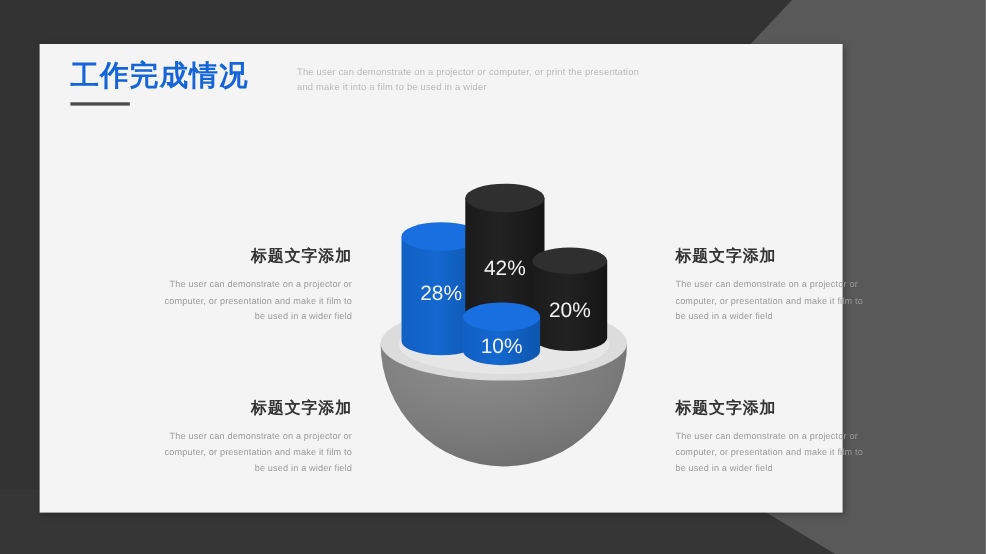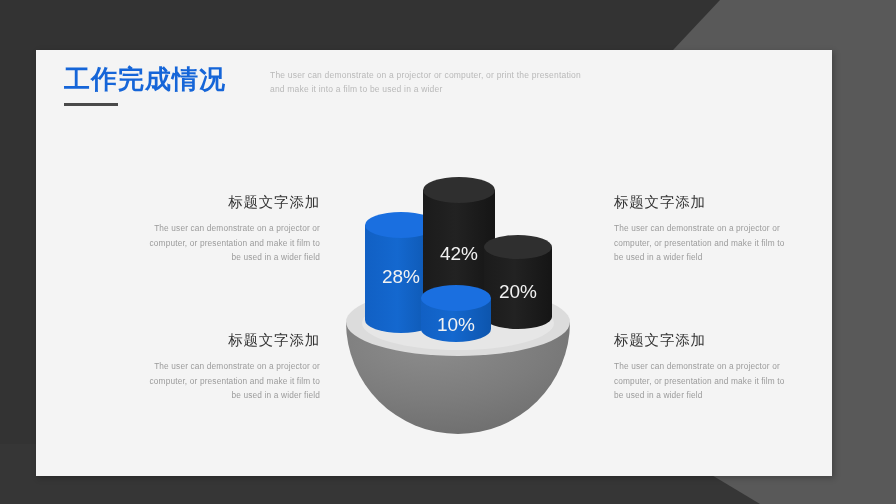--- a/index.html
+++ b/index.html
@@ -27,22 +27,22 @@
   }
   .bg-dark-bottom{
     position:absolute; left:0; bottom:0; width:760px; height:60px;
     background:#363636;
     clip-path:polygon(0 0, 660px 0, 760px 60px, 0 60px);
   }
 
   
   .card{
     position:absolute;
-    left:36px; top:50px;
-    width:796px; height:426px;
+    left:36px; top:40px;
+    width:730px; height:426px;
     background:#f4f4f4;
     box-shadow:2px 2px 6px rgba(0,0,0,.25);
   }
 
   
   .header{
     position:absolute; left:28px; top:15px; width:560px; height:62px;
   }
   .page-title{
     font-size:26px;
@@ -64,25 +64,26 @@
     font-size:8.5px;
     line-height:1.65;
     color:#b9b9b9;
     letter-spacing:.2px;
   }
 
   
   .block{ position:absolute; width:176px; }
   .block h3{
     font-size:14.5px;
-    font-weight:normal;
+    font-weight:bold;
     color:#333333;
     letter-spacing:.8px;
     margin-bottom:9px;
     font-family:"DejaVu Sans","Liberation Sans",sans-serif;
+    margin-top:40px;
   }
   .block p{
     font-size:8.3px;
     line-height:1.75;
     color:#9b9b9b;
     letter-spacing:.15px;
   }
   .block.left { text-align:right; }
   .block.right{ text-align:left;  }
 

